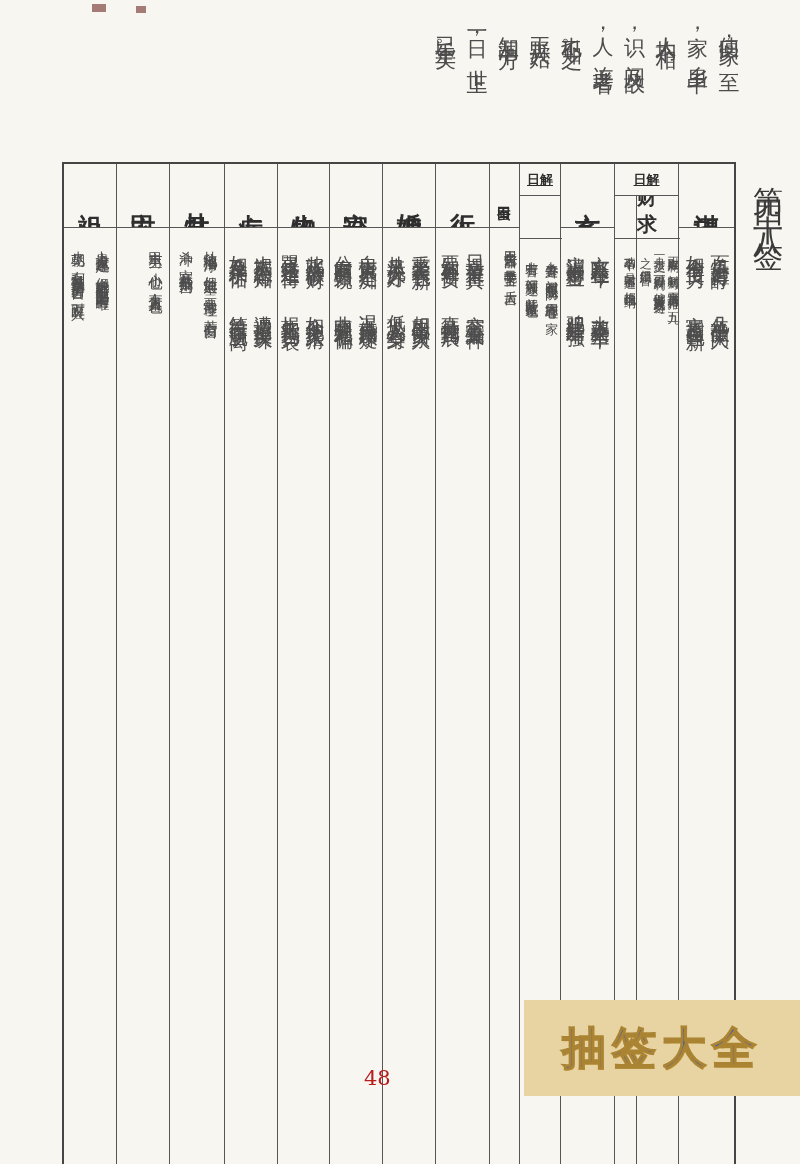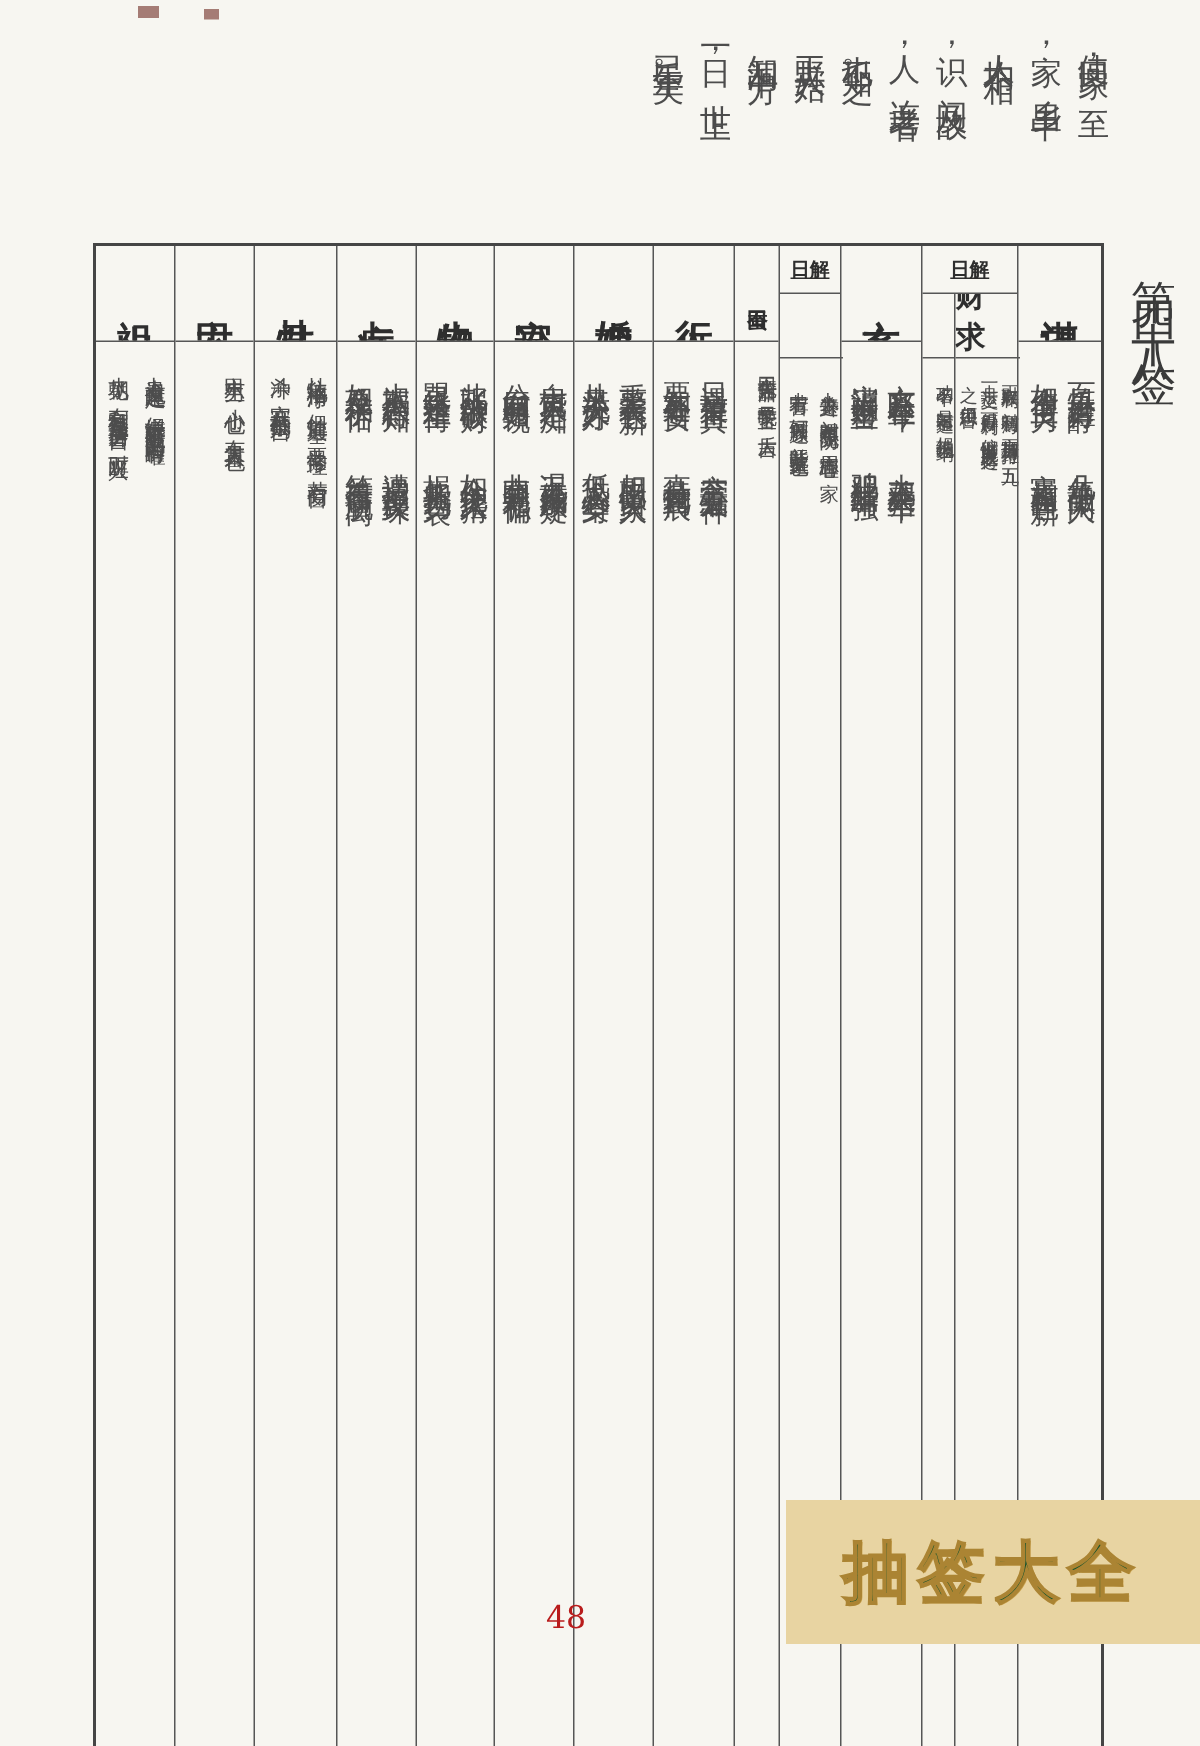--- a/index.html
+++ b/index.html
@@ -39,21 +39,21 @@
   .hlabel{box-sizing:border-box;border-bottom:1px solid #565656;display:flex;align-items:flex-end;justify-content:center;overflow:hidden;}
   .grp1 .hlabel{height:43px;}
   .hlabel .vtext{font-size:16px;line-height:1;letter-spacing:1px;font-weight:600;color:#2e2e2e;white-space:normal;}
   .hlabel .htext{font-size:20px;letter-spacing:2px;font-weight:600;color:#2e2e2e;}
   .hlabel.sm .vtext{font-size:13px;}
   
   .pagenum{position:absolute;left:0;width:800px;top:1066px;text-align:left;}
   .pagenum span{position:absolute;left:364px;font-size:21px;color:#b91c1c;font-family:"DejaVu Serif",serif;}
   .watermark{position:absolute;left:524px;top:1000px;width:276px;height:96px;background:#e8d4a2;
              display:flex;align-items:center;justify-content:center;}
-  .watermark span{font-size:44px;font-weight:700;letter-spacing:6px;color:#14532d;
+  .watermark span{font-size:44px;font-weight:700;letter-spacing:6px;color:#1d4ed8;
                   -webkit-text-stroke:1.5px #ab8433;text-shadow:1px 1px 0 #c9a14e;}
   .artifact{position:absolute;background:#7a3b33;opacity:.65;}
 </style>
 </head>
 <body>
 
 <div class="page">
 
   <div class="artifact" style="left:92px;top:4px;width:14px;height:8px;"></div>
   <div class="artifact" style="left:136px;top:6px;width:10px;height:7px;"></div>

